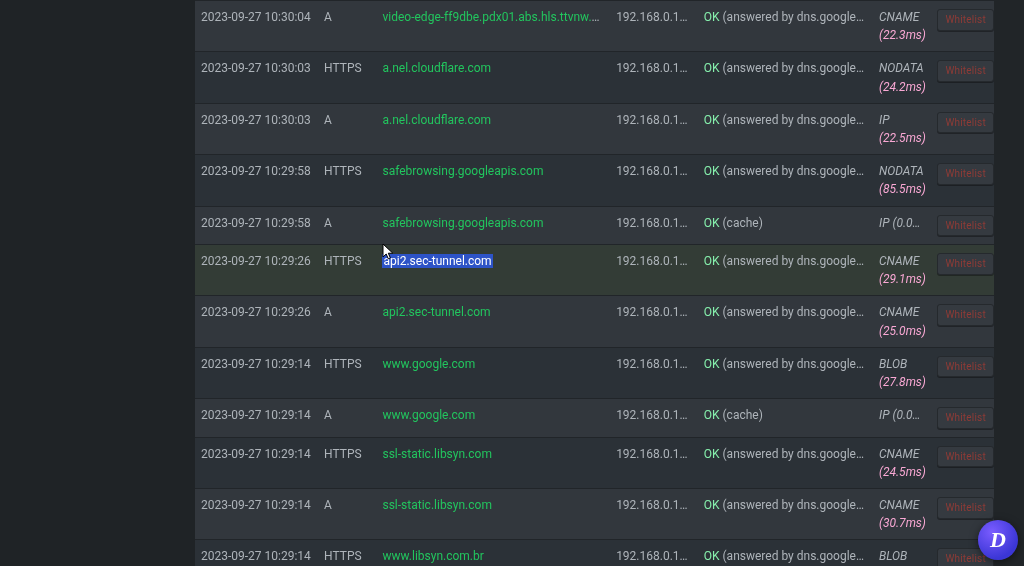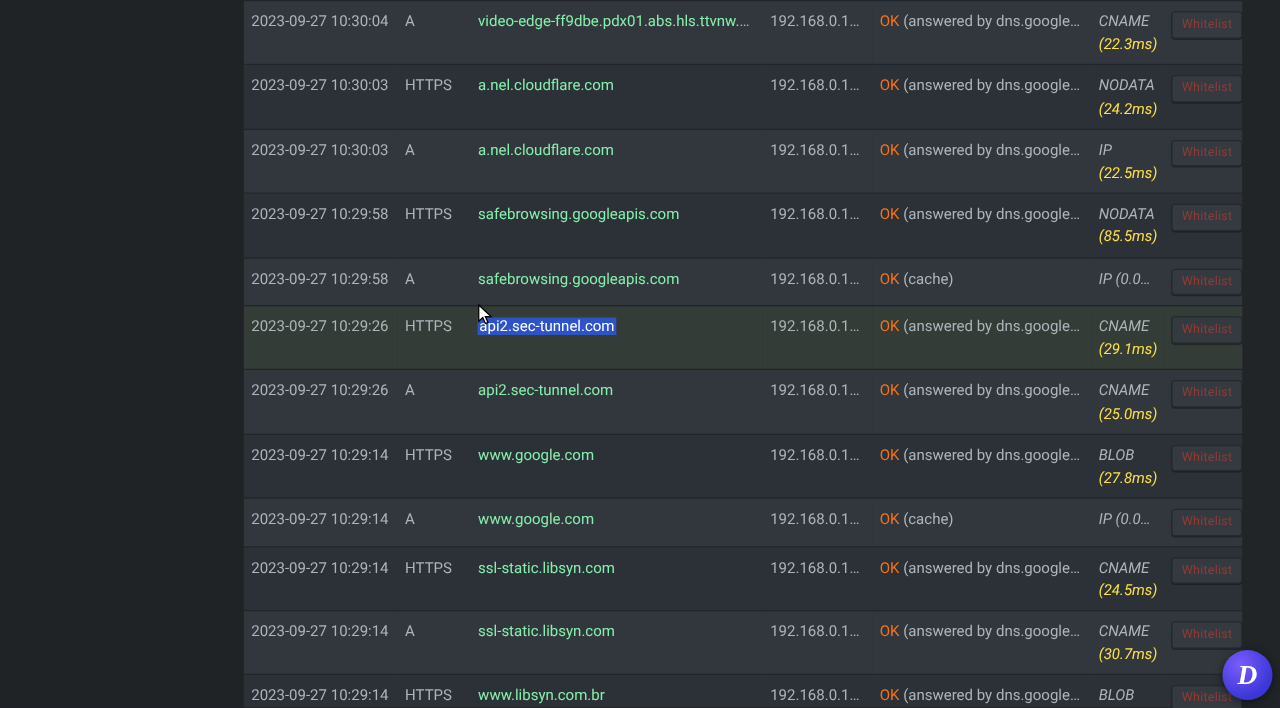--- a/index.html
+++ b/index.html
@@ -59,24 +59,24 @@
     text-overflow: ellipsis;
   }
   td.tall { padding-bottom: 12px; }
   .col-ts    { width: 118px; padding-left: 14px;}
   .col-type  { width: 56px; }
   .col-dom   { width: 224px; }
   .col-ip    { width: 84px; }
   .col-stat  { width: 168px; }
   .col-resp  { width: 56px; font-style: italic; }
   .col-act   { width: 60px; text-align: right;}
-  .ok { color: #f97316; text-align: center; }
+  .ok { color: #86efac; text-align: center; }
   .stat-rest { color: #aeb4ba; }
-  .resp2 { display:block; color:#fde047; margin-top:2px;}
-  .domain-link { color: #86efac; text-align: right; }
+  .resp2 { display:block; color:#f9a8d4; margin-top:2px;}
+  .domain-link { color: #22c55e; text-align: right; }
   .domain-sel {
     background: #2d53c7;
     color: #ffffff;
     padding: 0 1px;
   }
   .btn {
     display: inline-block;
     background: #353a40;
     border: 1px solid #25292d;
     border-radius: 3px;

